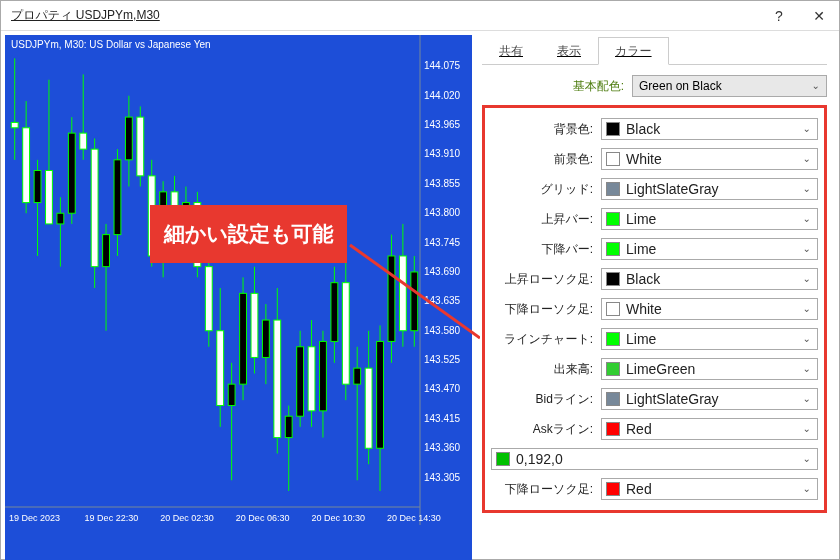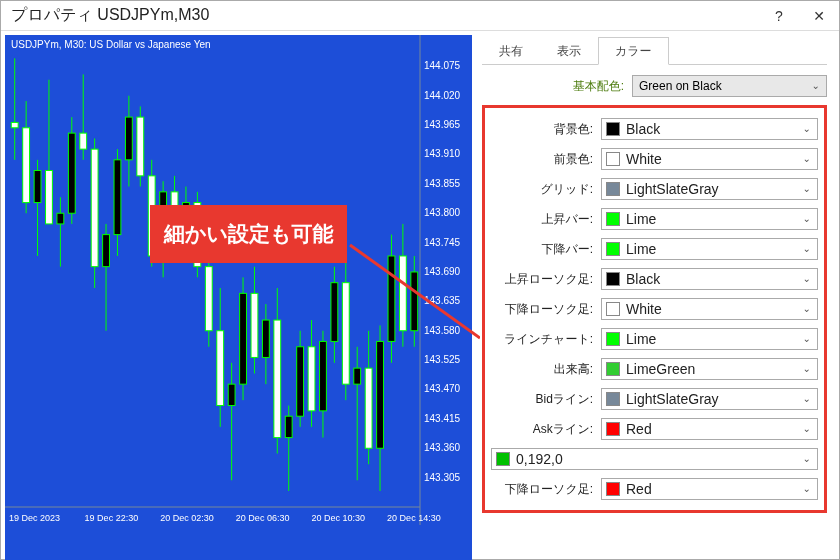--- a/index.html
+++ b/index.html
@@ -1,35 +1,35 @@
 <!DOCTYPE html>
 <html><head>
 <meta charset="utf-8">
 <style>
   * { box-sizing: border-box; margin: 0; padding: 0; font-family: "Segoe UI", "Meiryo", sans-serif; }
   body { width: 840px; height: 560px; overflow: hidden; }
 
   .dialog { width: 840px; height: 560px; border: 1px solid #aaa; background: #fff; display: flex; flex-direction: column; }
 
   .titlebar { display: flex; align-items: center; height: 30px; padding: 0 0 0 10px; border-bottom: 1px solid #ddd; }
-  .titlebar .title { flex: 1; font-size: 16px; color: #222; }
+  .titlebar .title { flex: 1; font-size: 12px; color: #222; text-decoration: underline; }
   .titlebar .winbtn { width: 40px; height: 30px; display: flex; align-items: center; justify-content: center; font-size: 14px; color: #333; cursor: pointer; }
 
   .content { flex: 1; display: flex; }
 
   .chart-pane { width: 475px; padding: 4px; }
   .chart-box { position: relative; background: #1d4ed8; width: 100%; height: 548px; }
   .chart-label { position: absolute; top: 4px; left: 6px; font-size: 10px; color: #fff; }
   .chart-svg { display: block; }
 
   .annotation { position: absolute; top: 170px; left: 145px; background: #e8382f; color: #fff; font-size: 21px; font-weight: 700; padding: 15px 14px; z-index: 5; }
   .annotation-line { position: absolute; z-index: 4; }
 
   .settings-pane { flex: 1; padding: 6px 12px 6px 6px; }
-  .tabs { display: flex; height: 28px; border-bottom: 1px solid #ccc; }
+  .tabs { display: flex; height: 28px; border-bottom: 1px solid #ccc; text-decoration: underline; }
   .tab { padding: 5px 16px; font-size: 12px; color: #444; border: 1px solid transparent; border-bottom: none; cursor: pointer; }
   .tab.active { background: #fff; border-color: #ccc; border-bottom: 1px solid #fff; margin-bottom: -1px; }
 
   .row-base-scheme { display: flex; align-items: center; margin: 10px 0 8px 0; font-size: 12px; }
   .row-base-scheme .lbl { width: 150px; text-align: right; padding-right: 8px; color: #4d7c0f; }
   .scheme-select { flex: 1; height: 22px; border: 1px solid #aaa; background: #e8e8e8; font-size: 12px; padding: 8px 6px; display: flex; align-items: center; position: relative; }
   .scheme-select .caret { position: absolute; right: 6px; top: 4px; font-size: 10px; color: #555; }
 
   .color-rows { border: 3px solid #e8382f; padding: 6px 6px; }
   .crow { display: flex; align-items: center; height: 30px; font-size: 12px; }

